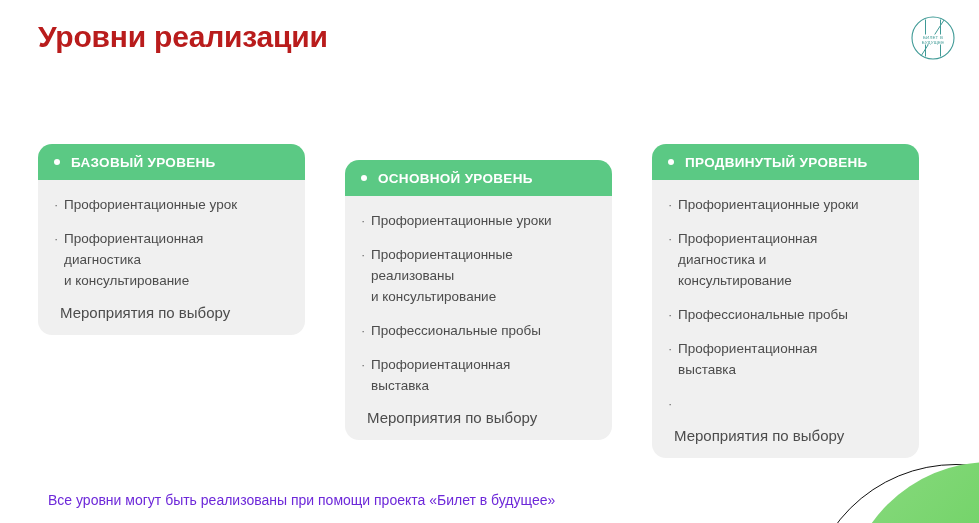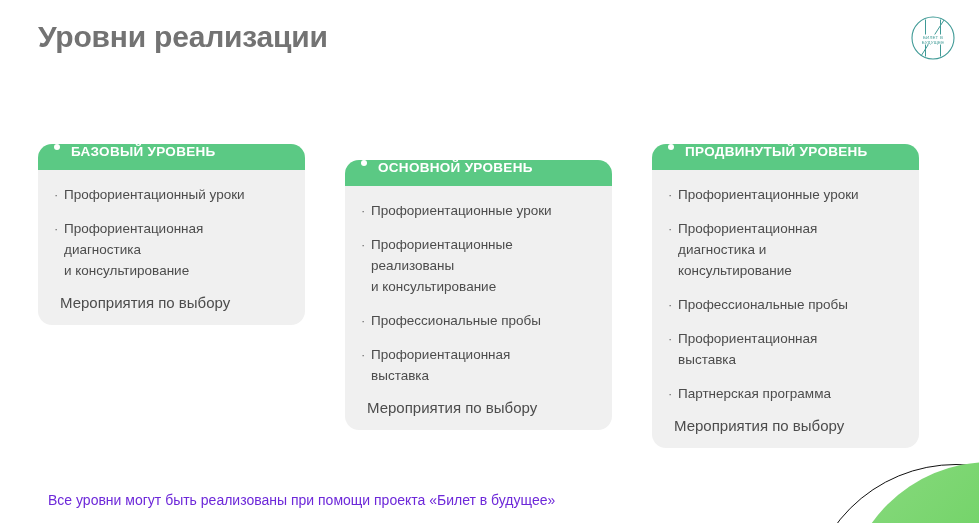--- a/index.html
+++ b/index.html
@@ -47,21 +47,21 @@
     z-index: 2;
   }
 
   
   .page-title {
     position: absolute;
     left: 38px;
     top: 20px;
     font-size: 30px;
     font-weight: bold;
-    color: #737373;
+    color: #b91c1c;
     letter-spacing: -0.2px;
     z-index: 5;
   }
 
   .brand-logo {
     position: absolute;
     right: 18px;
     top: 10px;
     width: 56px;
     height: 56px;
@@ -84,23 +84,23 @@
   .card {
     width: 267px;
     display: flex;
     flex-direction: column;
     background: transparent;
   }
 
   .card-header {
     background: #5bc984;
     border-radius: 14px 14px 0 0;
-    height: 26px;
-    display: flex;
-    align-items: flex-start;
+    height: 36px;
+    display: flex;
+    align-items: center;
     padding: 0 0 0 16px;
     box-sizing: border-box;
   }
   .card-header .dot {
     width: 6px;
     height: 6px;
     border-radius: 50%;
     background: #ffffff;
     flex: 0 0 auto;
     margin-right: 11px;
@@ -192,21 +192,21 @@
   <div class="cards">
 
     <div class="card card-1">
       <div class="card-header">
         <span class="dot"></span>
         <span class="ttl">БАЗОВЫЙ УРОВЕНЬ</span>
       </div>
       <div class="card-body">
         <div class="item">
           <span class="bullet">·</span>
-          <span class="txt">Профориентационный уроки</span>
+          <span class="txt">Профориентационные урок</span>
         </div>
         <div class="item">
           <span class="bullet">·</span>
           <span class="txt">Профориентационная
 диагностика
 и консультирование</span>
         </div>
         <div class="card-note">Мероприятия по выбору</div>
       </div>
     </div>
@@ -260,21 +260,20 @@
           <span class="bullet">·</span>
           <span class="txt">Профессиональные пробы</span>
         </div>
         <div class="item">
           <span class="bullet">·</span>
           <span class="txt">Профориентационная
 выставка</span>
         </div>
         <div class="item">
           <span class="bullet">·</span>
-          <span class="txt">Партнерская программа</span>
         </div>
         <div class="card-note">Мероприятия по выбору</div>
       </div>
     </div>
 
   </div>
 
   <div class="footer-note">Все уровни могут быть реализованы при помощи проекта «Билет в будущее»</div>
 
 </div>

